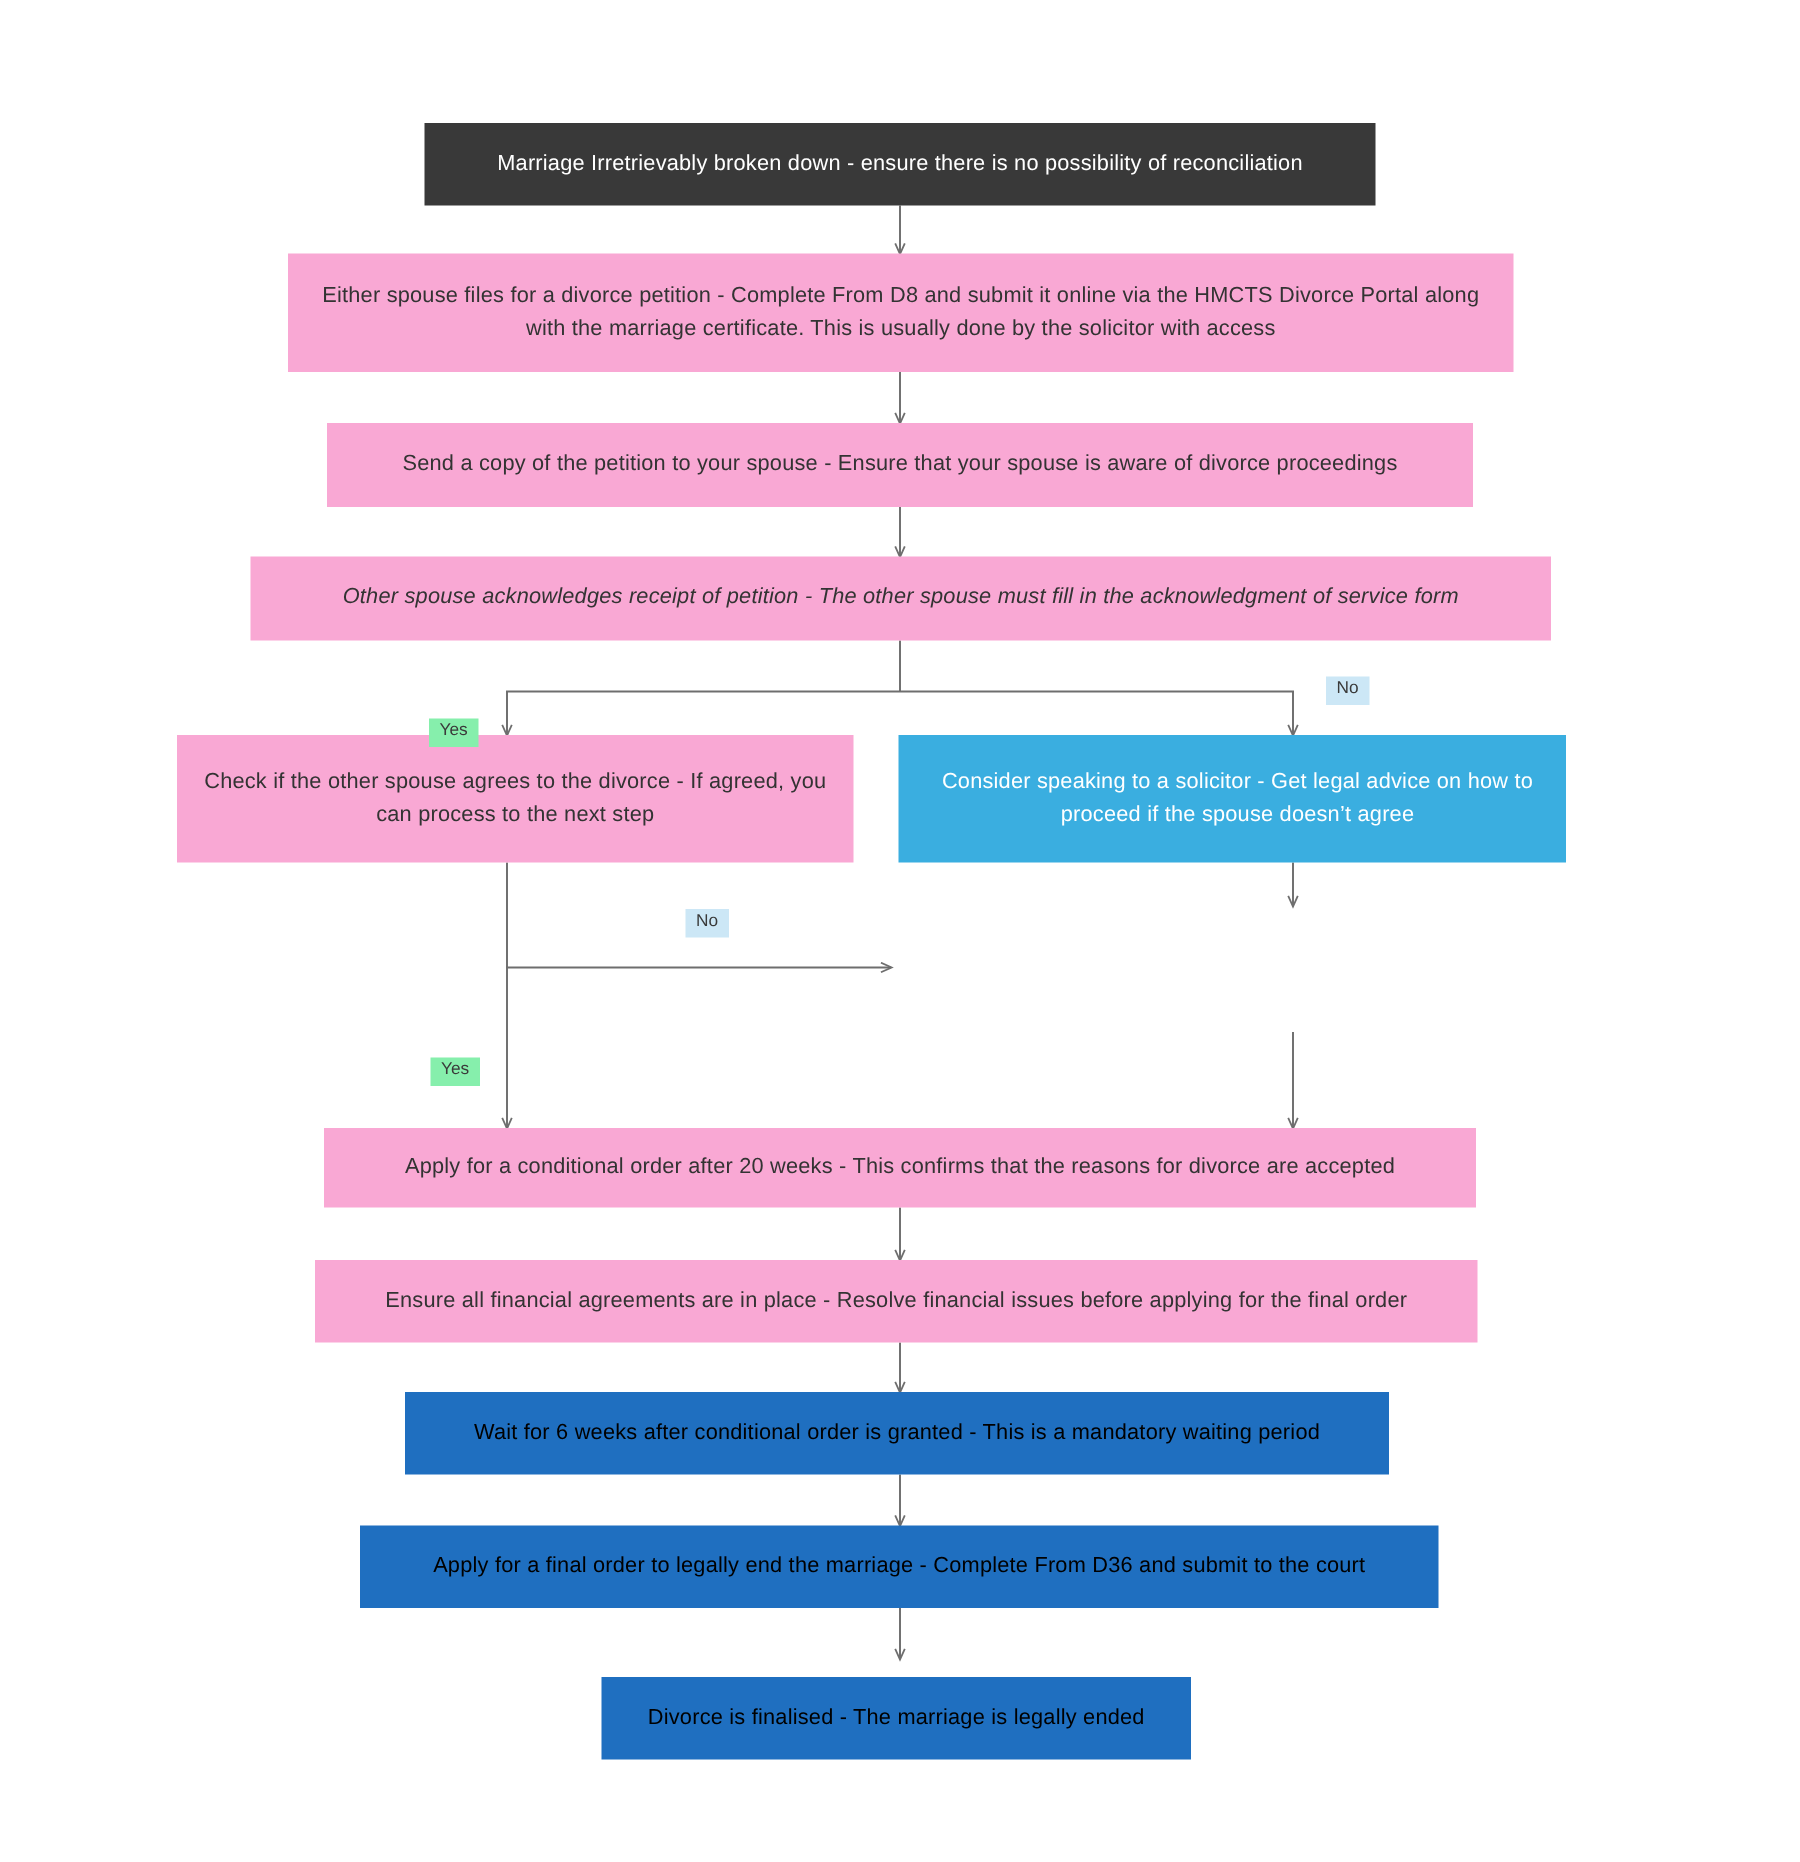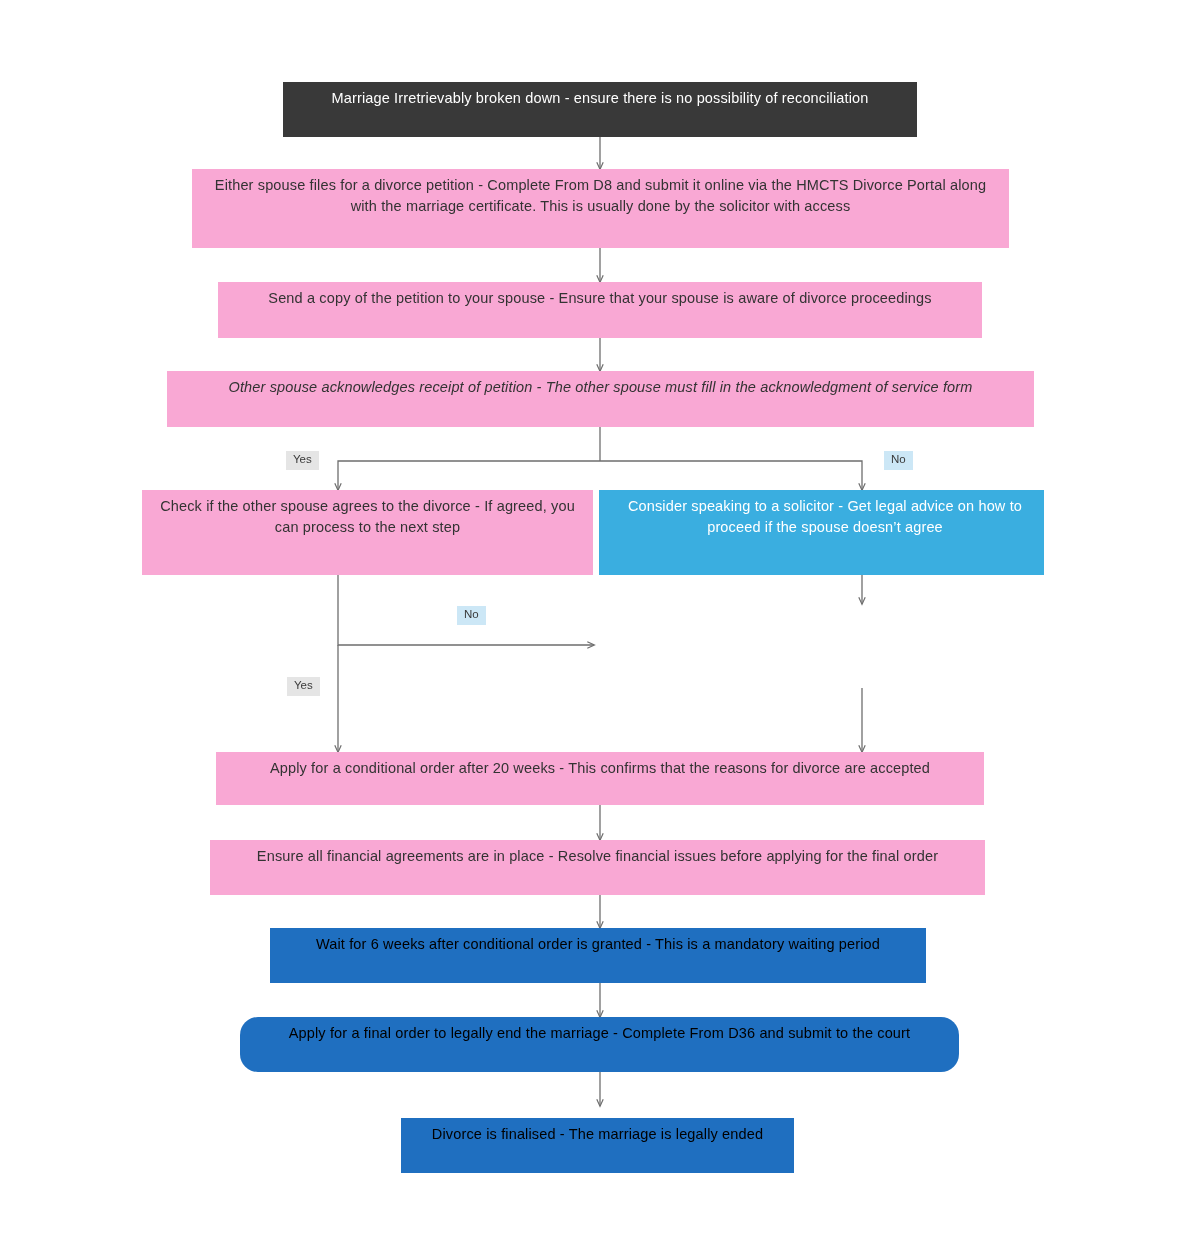--- a/index.html
+++ b/index.html
@@ -24,20 +24,21 @@
     position: absolute;
     left: 0;
     top: 0;
     width: 1200px;
     height: 1241px;
     pointer-events: none;
   }
   .node {
     position: absolute;
     display: flex;
+    align-items: center;
     justify-content: center;
     text-align: center;
     padding: 6px 14px;
     line-height: 1.45;
     font-size: 14.5px;
     letter-spacing: 0.01em;
   }
   .node span { display: block; width: 100%; }
   .n-dark  { background: #393939; color: #ffffff; }
   .n-gray  { background: #f9a8d4; color: #333333; }
@@ -45,21 +46,21 @@
   .n-dblue { background: #1f6fc0; color: #000000; }
 
   .edge-label {
     position: absolute;
     font-size: 11.5px;
     color: #3a3a3a;
     padding: 3px 7px 4px 7px;
     line-height: 1;
     white-space: nowrap;
   }
-  .lbl-gray { background: #e5e5e5; }
+  .lbl-gray { background: #86efac; margin-top: 28px; }
   .lbl-blue { background: #cce7f6; }
 </style>
 </head>
 <body>
 
 <div id="flow">
 
   <svg class="edges" viewBox="0 0 1200 1241" xmlns="http://www.w3.org/2000/svg">
     <defs>
       <marker id="arrow" markerWidth="9" markerHeight="9" refX="7.2" refY="4" orient="auto" markerUnits="userSpaceOnUse">
@@ -107,42 +108,42 @@
   </div>
 
   <div class="node n-gray" style="left:218px; top:282px; width:764px; height:56px;">
     <span>Send a copy of the petition to your spouse - Ensure that your spouse is aware of divorce proceedings</span>
   </div>
 
   <div class="node n-gray" style="left:167px; top:371px; width:867px; height:56px;font-style:italic;">
     <span>Other spouse acknowledges receipt of petition - The other spouse must fill in the acknowledgment of service form</span>
   </div>
 
-  <div class="node n-gray" style="left:118px; top:490px; width:451px; height:85px;margin-left:24px;">
+  <div class="node n-gray" style="left:118px; top:490px; width:451px; height:85px;">
     <span>Check if the other spouse agrees to the divorce - If agreed, you can process to the next step</span>
   </div>
 
   <div class="node n-lblue" style="left:599px; top:490px; width:445px; height:85px;padding-left:21px;">
     <span>Consider speaking to a solicitor - Get legal advice on how to proceed if the spouse doesn’t agree</span>
   </div>
 
 
   <div class="node n-gray" style="left:216px; top:752px; width:768px; height:53px;">
     <span>Apply for a conditional order after 20 weeks - This confirms that the reasons for divorce are accepted</span>
   </div>
 
   <div class="node n-gray" style="left:210px; top:840px; width:775px; height:55px;">
     <span>Ensure all financial agreements are in place - Resolve financial issues before applying for the final order</span>
   </div>
 
   <div class="node n-dblue" style="left:270px; top:928px; width:656px; height:55px;">
     <span>Wait for 6 weeks after conditional order is granted - This is a mandatory waiting period</span>
   </div>
 
-  <div class="node n-dblue" style="left:240px; top:1017px; width:719px; height:55px;border-radius:18px;">
+  <div class="node n-dblue" style="left:240px; top:1017px; width:719px; height:55px;">
     <span>Apply for a final order to legally end the marriage - Complete From D36 and submit to the court</span>
   </div>
 
   <div class="node n-dblue" style="left:401px; top:1106px; width:393px; height:55px;margin-top:12px;">
     <span>Divorce is finalised - The marriage is legally ended</span>
   </div>
 
   <div class="edge-label lbl-gray" style="left:286px; top:451px;">
     <span>Yes</span>
   </div>

